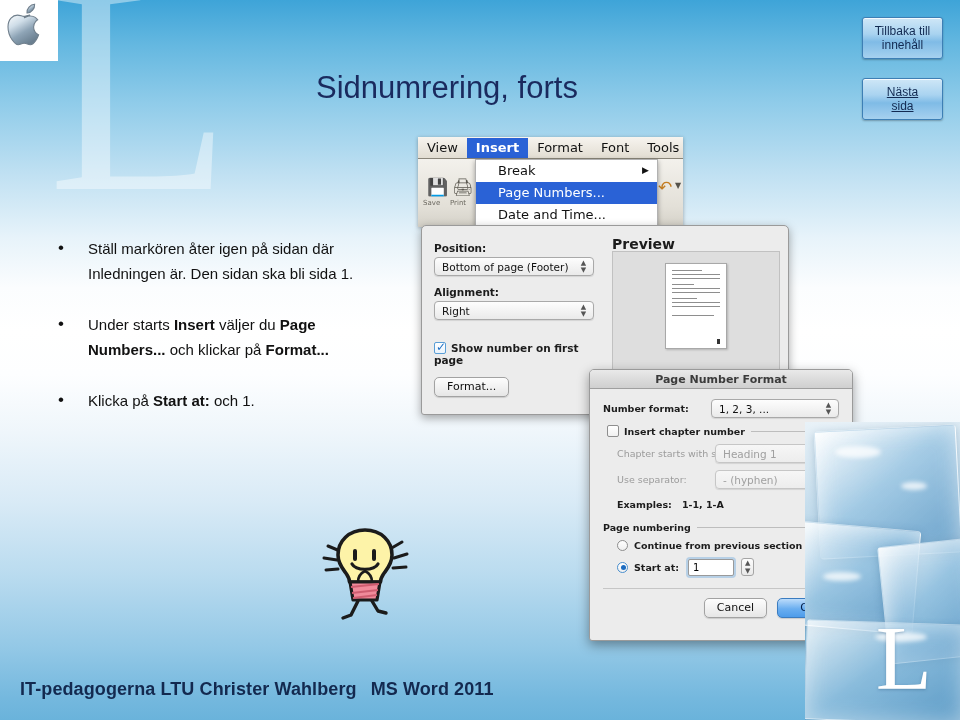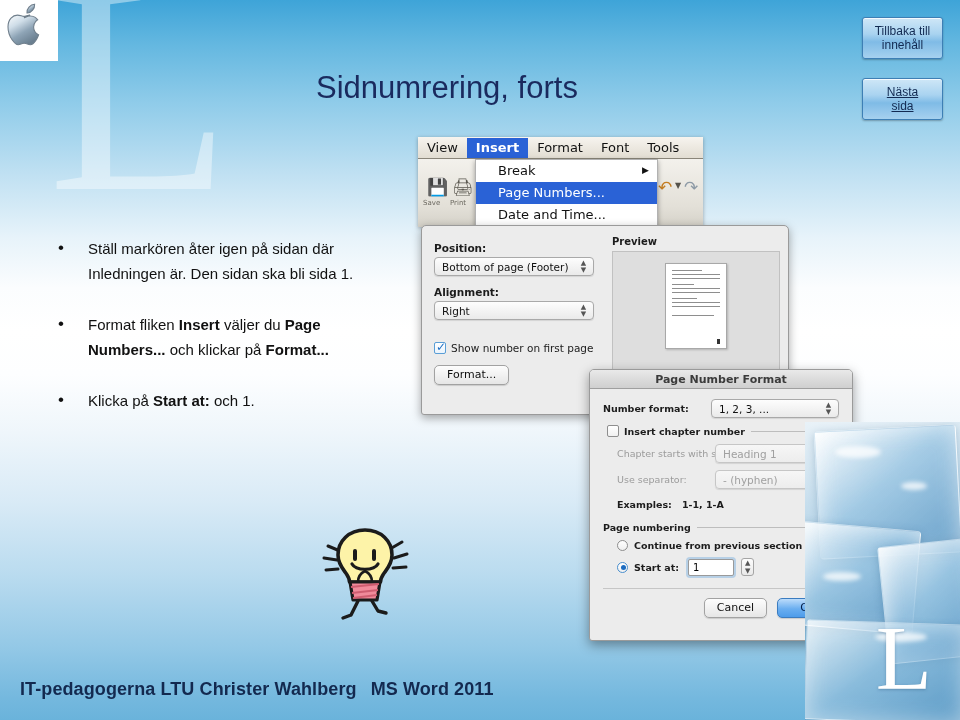--- a/index.html
+++ b/index.html
@@ -155,21 +155,21 @@
   }
   #bullets b { font-weight: bold; }
 
   
   #bulb { position: absolute; left: 310px; top: 518px; width: 110px; height: 110px; }
 
   
   #menu-shot {
     position: absolute;
     left: 418px; top: 137px;
-    width: 285px; height: 90px;
+    width: 265px; height: 90px;
     background: #f2efe9;
     box-shadow: 0 1px 4px rgba(0,0,0,0.32);
     font-family: "DejaVu Sans", sans-serif;
     overflow: hidden;
   }
   #menubar {
     position: relative;
     height: 22px;
     background: linear-gradient(to bottom, #f7f4ef, #e2ddd2);
     border-bottom: 1px solid #8a8579;
@@ -289,21 +289,21 @@
     font-size: 11px;
     color: #0f0f0f;
     box-shadow: 0 1px 1px rgba(0,0,0,0.14);
     cursor: pointer;
   }
   .macbtn.primary {
     background: linear-gradient(to bottom, #bcdcfb, #6aaef0 55%, #4e9cea);
     border-color: #3b7cc0;
     color: #05204a;
   }
-  #pn-preview-label { position: absolute; left: 190px; top: 10px; font-weight: bold; font-size: 10px; }
+  #pn-preview-label { position: absolute; left: 190px; top: 10px; font-weight: bold; font-size: 14px; }
   #pn-preview-box {
     position: absolute;
     left: 190px; top: 25px;
     width: 168px; height: 148px;
     background: #dedede;
     border: 1px solid #c1c1c1;
   }
   #pn-preview-page {
     position: absolute;
     left: 52px; top: 11px;
@@ -417,21 +417,21 @@
     <span>Tillbaka till</span><br>
     <span>innehåll</span>
   </div>
   <div class="nav-btn" id="nav-next">
     <span>Nästa</span><br>
     <span>sida</span>
   </div>
 
   <div id="bullets">
       <div class="bullet"><span>Ställ markören åter igen på sidan där Inledningen är. Den sidan ska bli sida 1.</span></div>
-      <div class="bullet"><span>Format fliken </span><b>Insert</b><span> väljer du </span><b>Page Numbers...</b><span> och klickar på </span><b>Format...</b></div>
+      <div class="bullet"><span>Under starts </span><b>Insert</b><span> väljer du </span><b>Page Numbers...</b><span> och klickar på </span><b>Format...</b></div>
       <div class="bullet"><span>Klicka på </span><b>Start at:</b><span> och 1.</span></div>
     </div>
 
   <div id="bulb">
     <svg width="110" height="110" viewBox="0 0 110 110">
 
       <g stroke="#1b1b1b" stroke-width="3" stroke-linecap="round">
         <line x1="18" y1="28" x2="30" y2="33"></line>
         <line x1="14" y1="40" x2="27" y2="42"></line>
         <line x1="16" y1="52" x2="28" y2="51"></line>
@@ -491,21 +491,21 @@
           <span class="stepper">▲<br>▼</span>
         </div>
 
         <div class="fld-label" style="margin-top:10px;">Alignment:</div>
         <div class="popup">
           <span>Right</span>
           <span class="stepper">▲<br>▼</span>
         </div>
 
         <div style="margin-top:22px;">
-          <span class="chk on"></span><span style="font-weight:normal;">Show number on first page</span>
+          <span class="chk on"></span><span style="font-weight:bold;">Show number on first page</span>
         </div>
 
         <div style="margin-top:11px;">
           <span class="macbtn">Format...</span>
         </div>
       </div>
 
       <div id="pn-preview-label">Preview</div>
       <div id="pn-preview-box">
         <div id="pn-preview-page">

